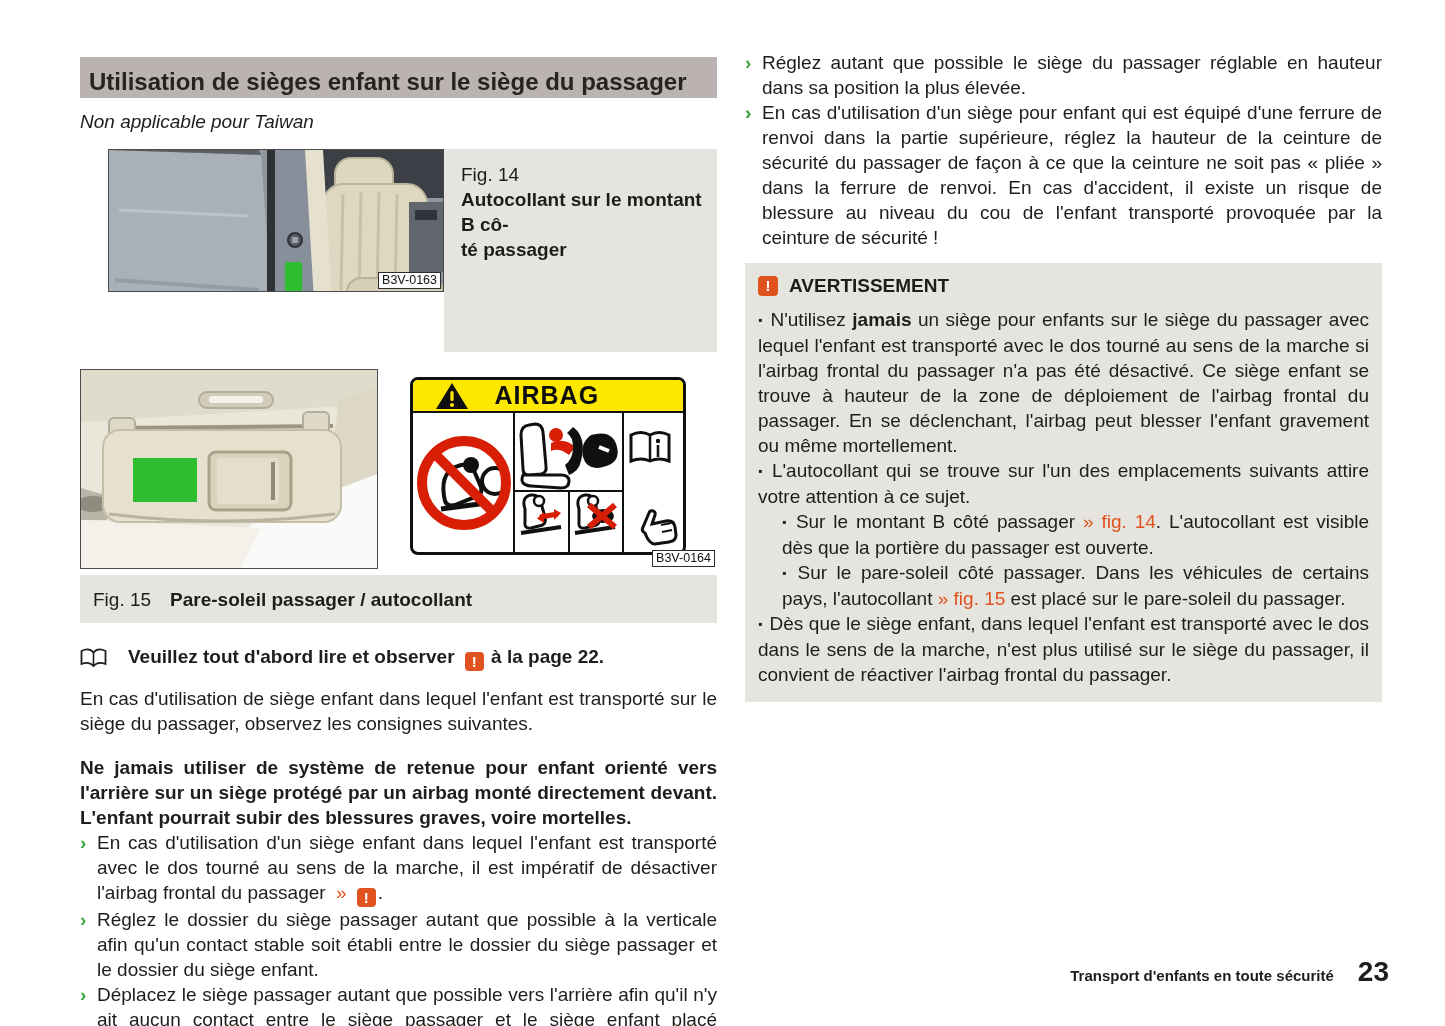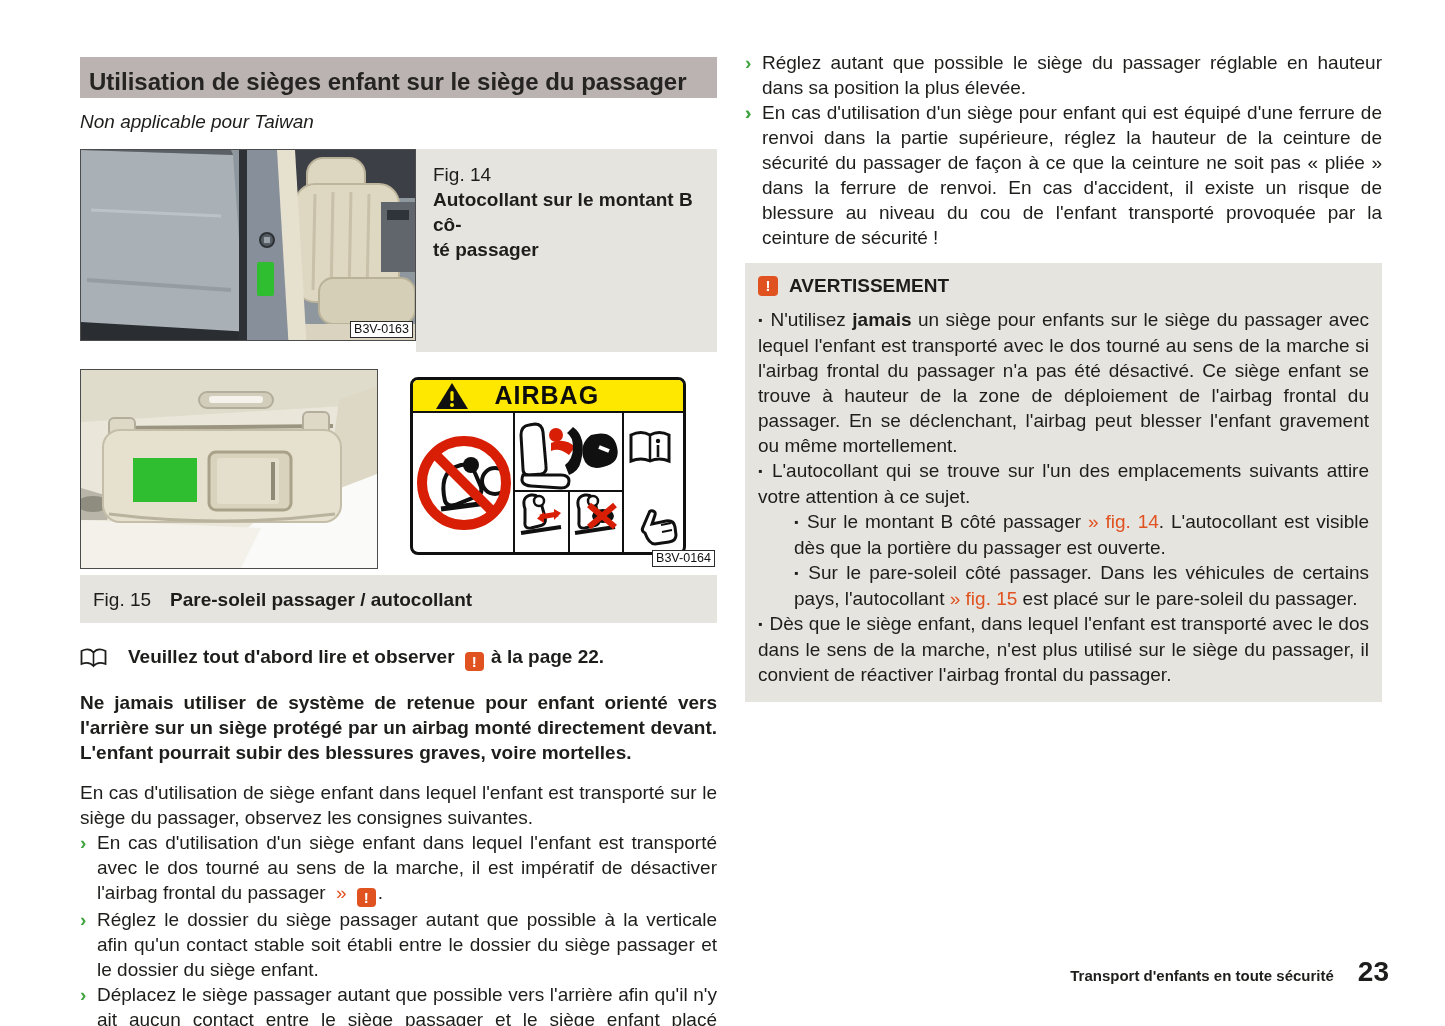--- a/index.html
+++ b/index.html
@@ -12,21 +12,21 @@
   #col-left{left:80px;top:57px;}
   #col-right{left:745px;top:50px;}
 
   
   .title-bar{background:#bab3b1;padding:12px 9px 4px;font-size:24px;font-weight:bold;color:#252422;}
   .subtitle{font-style:italic;margin:11px 0 15px 0;}
 
   
   .fig14{display:flex;height:203px;}
   .photo-frame{position:relative;border:1px solid #4c4c4c;box-sizing:border-box;overflow:hidden;background:#fff;}
-  .f14-photo{width:336px;height:192px;flex:0 0 auto;}
+  .f14-photo{width:336px;height:143px;flex:0 0 auto;margin-left:28px;}
   .f14-caption{flex:1;background:#e6e4df;padding:13px 10px 0 17px;box-sizing:border-box;}
   .fig-label{font-weight:normal;}
   .fig-cap-bold{font-weight:bold;}
   .img-code{position:absolute;right:2px;bottom:2px;background:#ffffff;border:1px solid #2c2c2c;
     font-size:12.5px;line-height:15px;padding:0 3px;color:#111;font-weight:normal;}
 
   
   .fig15-photos{display:flex;margin-top:17px;height:200px;}
   .f15-photo{width:298px;height:200px;flex:0 0 auto;}
   .f15-label-area{flex:1;position:relative;background:#ffffff;display:flex;align-items:flex-start;justify-content:center;padding-top:8px;box-sizing:border-box;}
@@ -48,21 +48,21 @@
   .bullets{margin-top:0;}
   .bullet{position:relative;padding-left:17px;text-align:justify;}
   .mk{position:absolute;left:0;top:0;color:#3fa43f;font-weight:bold;}
   .ref-link{color:#e0521f;text-decoration:none;}
 
   
   .warn-box{margin-top:13px;background:#e6e4df;padding:10px 13px 15px 13px;box-sizing:border-box;}
   .warn-head{display:flex;align-items:center;gap:11px;margin-bottom:9px;}
   .warn-title{font-weight:bold;font-size:19px;}
   .witem{margin:0;text-align:justify;}
-  .witem.sub{margin-left:36px;}
+  .witem.sub{margin-left:24px;}
   .sq{font-size:12px;margin-right:7px;vertical-align:2px;}
 
   .footer{position:absolute;right:56px;bottom:38px;display:flex;align-items:baseline;gap:24px;}
   .footer-section{font-weight:bold;font-size:15px;}
   .footer-page{font-weight:bold;font-size:28px;}
 </style>
 </head>
 <body>
 
 <div class="col" id="col-left">
@@ -229,22 +229,22 @@
     </svg>
     <span>
       <span>Veuillez tout d'abord lire et observer</span>
       <span class="excl-icon excl-inline">
           <span>!</span>
         </span>
       <span>à la page 22.</span>
     </span>
   </div>
 
+  <p class="para intro-para">En cas d'utilisation de siège enfant dans lequel l'enfant est transporté sur le siège du passager, observez les consignes suivantes.</p>
   <p class="para bold-para">Ne jamais utiliser de système de retenue pour enfant orienté vers l'arrière sur un siège protégé par un airbag monté directement devant. L'enfant pourrait subir des blessures graves, voire mortelles.</p>
-  <p class="para intro-para">En cas d'utilisation de siège enfant dans lequel l'enfant est transporté sur le siège du passager, observez les consignes suivantes.</p>
 
   <div class="bullets">
     <div class="bullet">
       <span class="mk">›</span>
       <span>En cas d'utilisation d'un siège enfant dans lequel l'enfant est transporté avec le dos tourné au sens de la marche, il est impératif de désactiver l'airbag frontal du passager</span>
       <span class="ref-link" style="margin-left:5px;">»</span>
       <span class="excl-icon excl-inline">
           <span>!</span>
         </span><span>.</span>
     </div>

